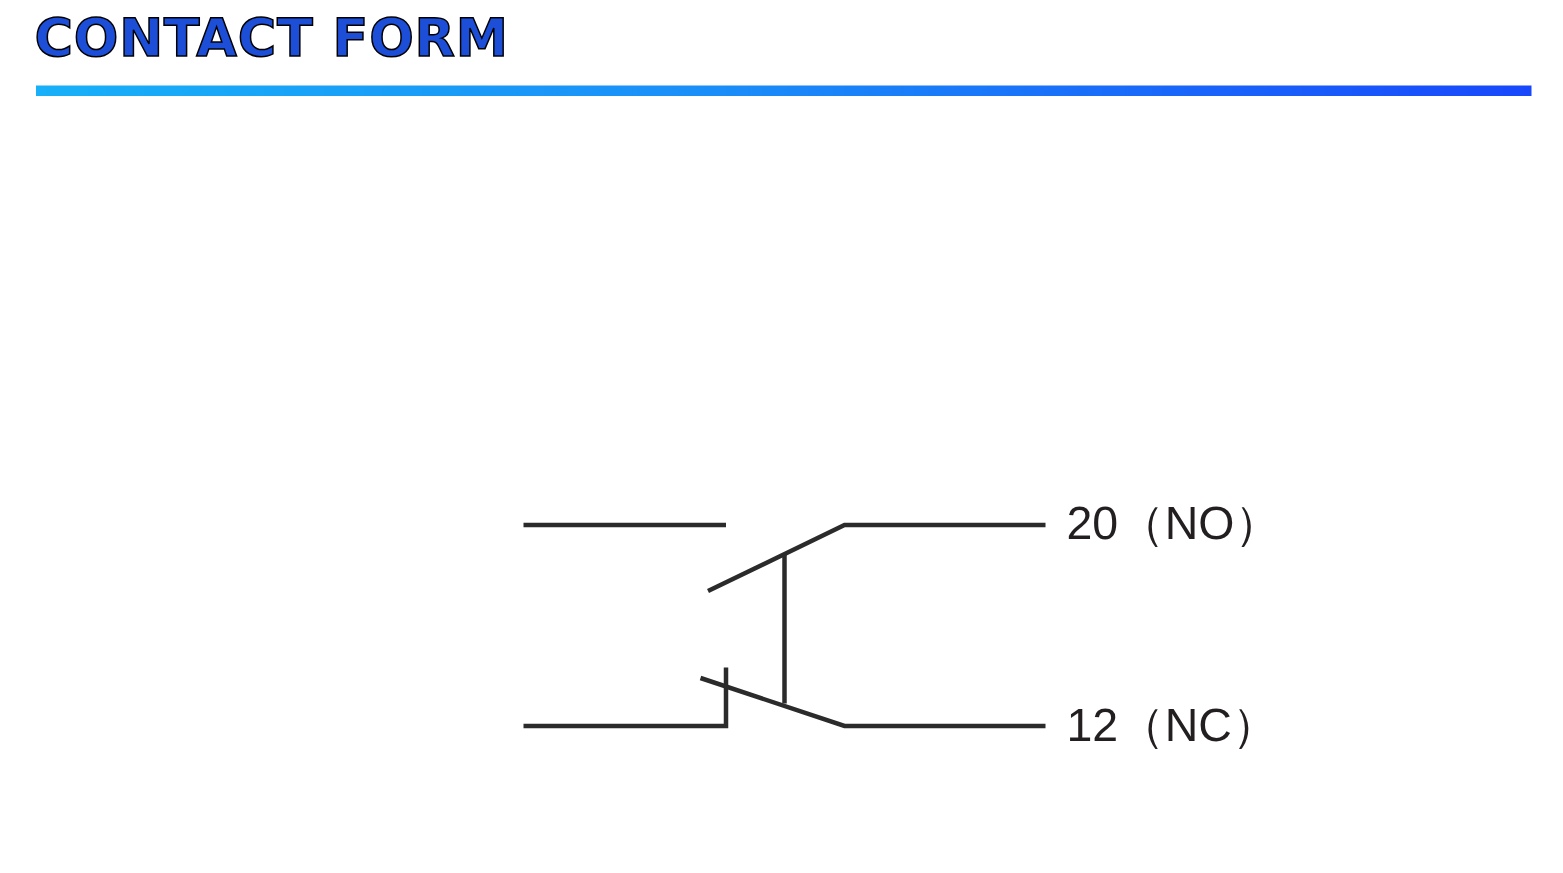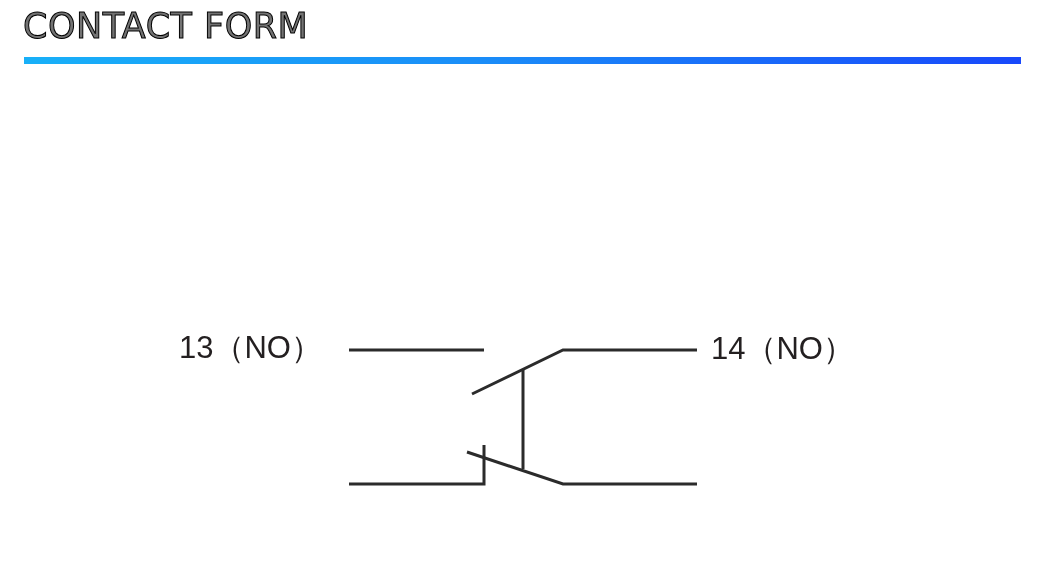--- a/index.html
+++ b/index.html
@@ -12,24 +12,24 @@
       height: 582px;
       position: relative;
       overflow: hidden;
       font-family: "Liberation Sans", sans-serif;
     }
     .title {
       position: absolute;
       left: 23px;
       top: 4px;
       font-family: "DejaVu Sans", sans-serif;
-      font-weight: normal;
+      font-weight: bold;
       font-size: 35px;
       letter-spacing: 0.5px;
-      color: #737373;
+      color: #1d4ed8;
       line-height: 44px;
       -webkit-text-stroke: 1px #000;
       white-space: nowrap;
     }
     .title-bar {
       position: absolute;
       left: 24px;
       top: 57px;
       width: 997px;
       height: 7px;
@@ -70,15 +70,15 @@
       <polyline points="472,394 563,350 697,350"></polyline>
 
       <line x1="523" y1="369" x2="523" y2="469"></line>
 
       <polyline points="349,484 484,484 484,445"></polyline>
 
       <polyline points="467,452 563,484 697,484"></polyline>
     </g>
   </svg>
 
-  <div class="label lbl-13">13（NO）</div>
-  <div class="label lbl-14">14（NO）</div>
+  <div class="label lbl-14">20（NO）</div>
+  <div class="label lbl-12">12（NC）</div>
 </div>
 
 </body></html>

